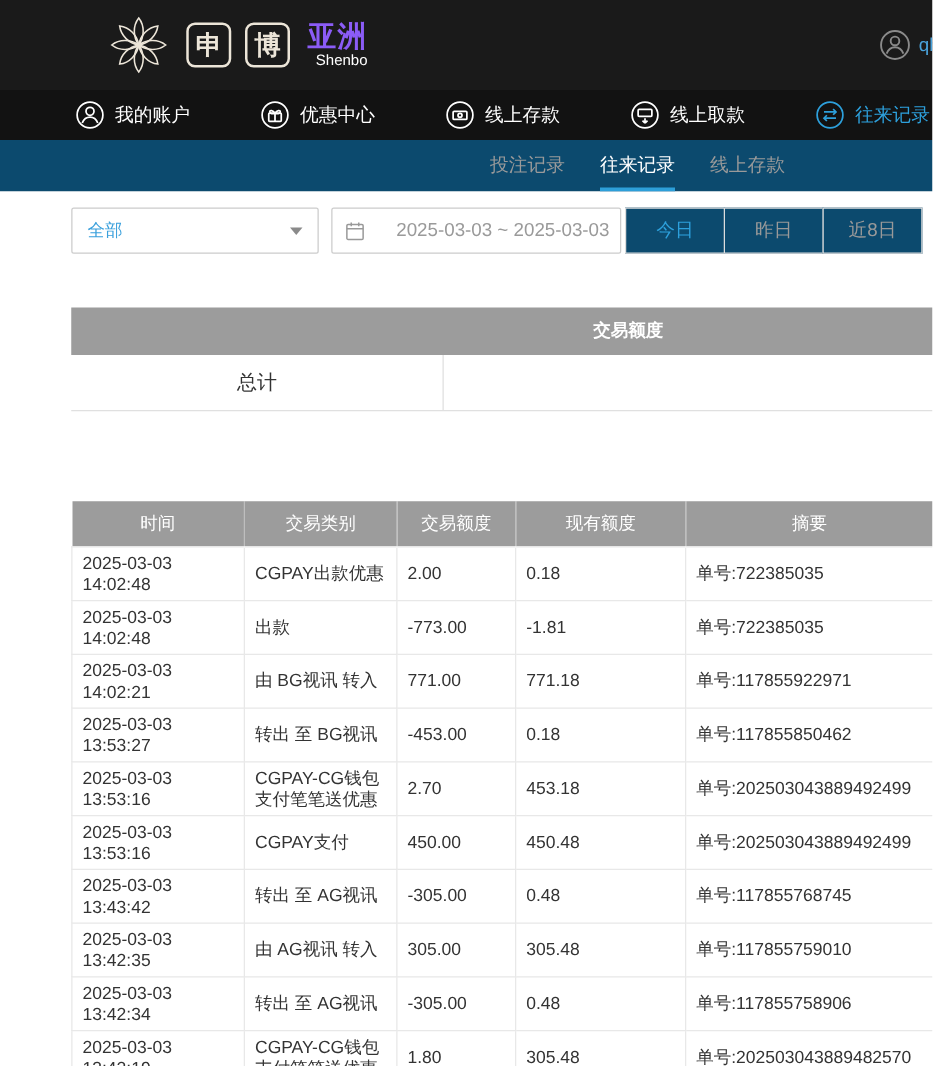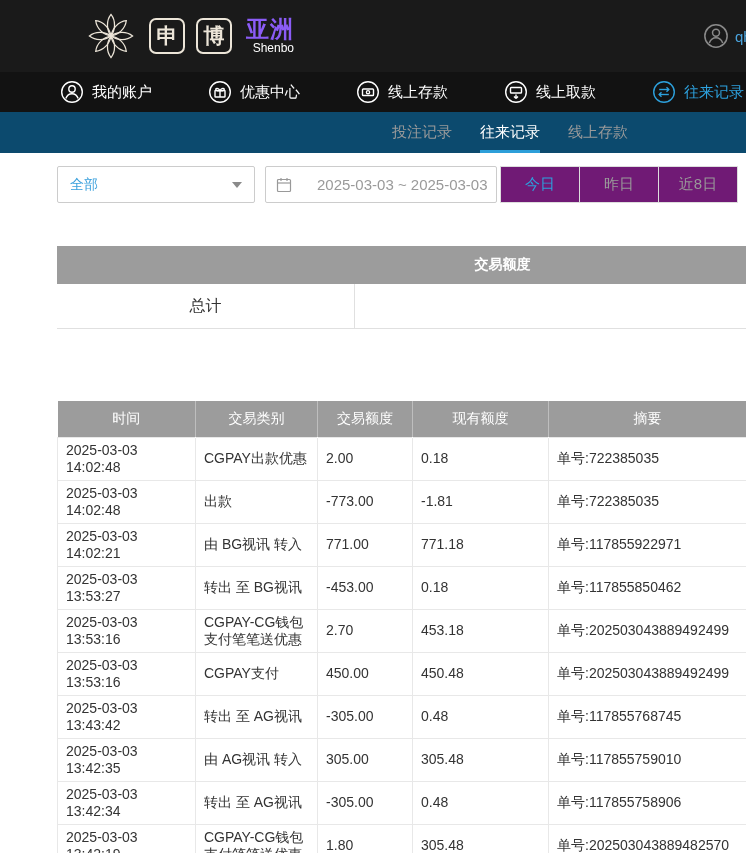--- a/index.html
+++ b/index.html
@@ -42,21 +42,21 @@
     display:flex; align-items:center; justify-content:space-between; cursor:pointer; }
   .select-value { color:#3aa0dc; font-size:14px; padding-left:12px; }
   .select-caret-area { padding-right:12px; display:flex; }
   .caret { width:0; height:0; border-left:5px solid transparent; border-right:5px solid transparent;
     border-top:6px solid #8a8a8a; }
   .date-box { width:232px; height:37px; border:1px solid #ccc; border-radius:2px;
     margin-left:10px; display:flex; align-items:center; gap:25px; padding-left:10px;
     cursor:pointer; }
   .date-text { color:#9a9a9a; font-size:15px; }
   .quick-btns { display:flex; margin-left:4px; }
-  .qb { width:80px; height:37px; background:#701a75; border:1px solid #ddd; color:#999;
+  .qb { width:80px; height:37px; background:#0c4a6e; border:1px solid #ddd; color:#999;
     font-size:15px; cursor:pointer; margin-left:-1px;
     font-family:"Liberation Sans","DejaVu Sans",sans-serif; }
   .qb.active { color:#2da0dc; position:relative; z-index:1; }
 
   
   .summary { margin:43px 0 0 57px; width:689px; }
   .summary-head { height:38px; background:#9c9c9c; display:flex; align-items:center; }
   .summary-head .cell { color:#fff; font-size:14px; font-weight:bold; text-align:center; }
   .summary-row { height:45px; display:flex; align-items:stretch; border-bottom:1px solid #e0e0e0; }
   .summary-row .cell { display:flex; align-items:center; justify-content:center;

